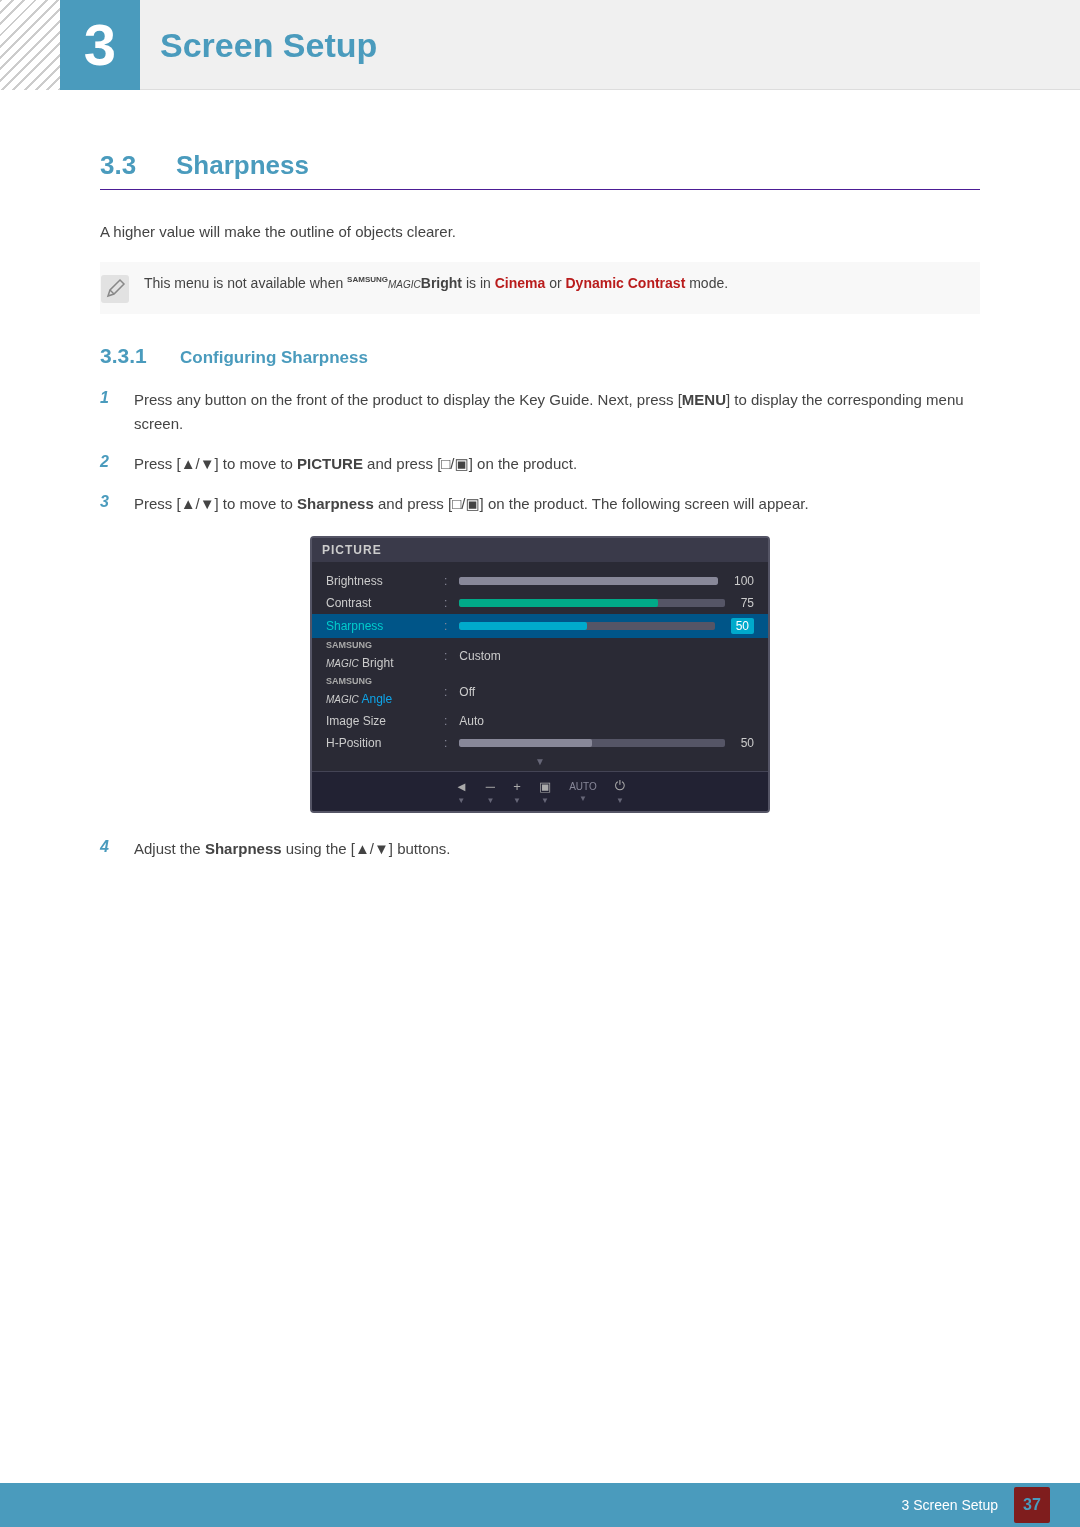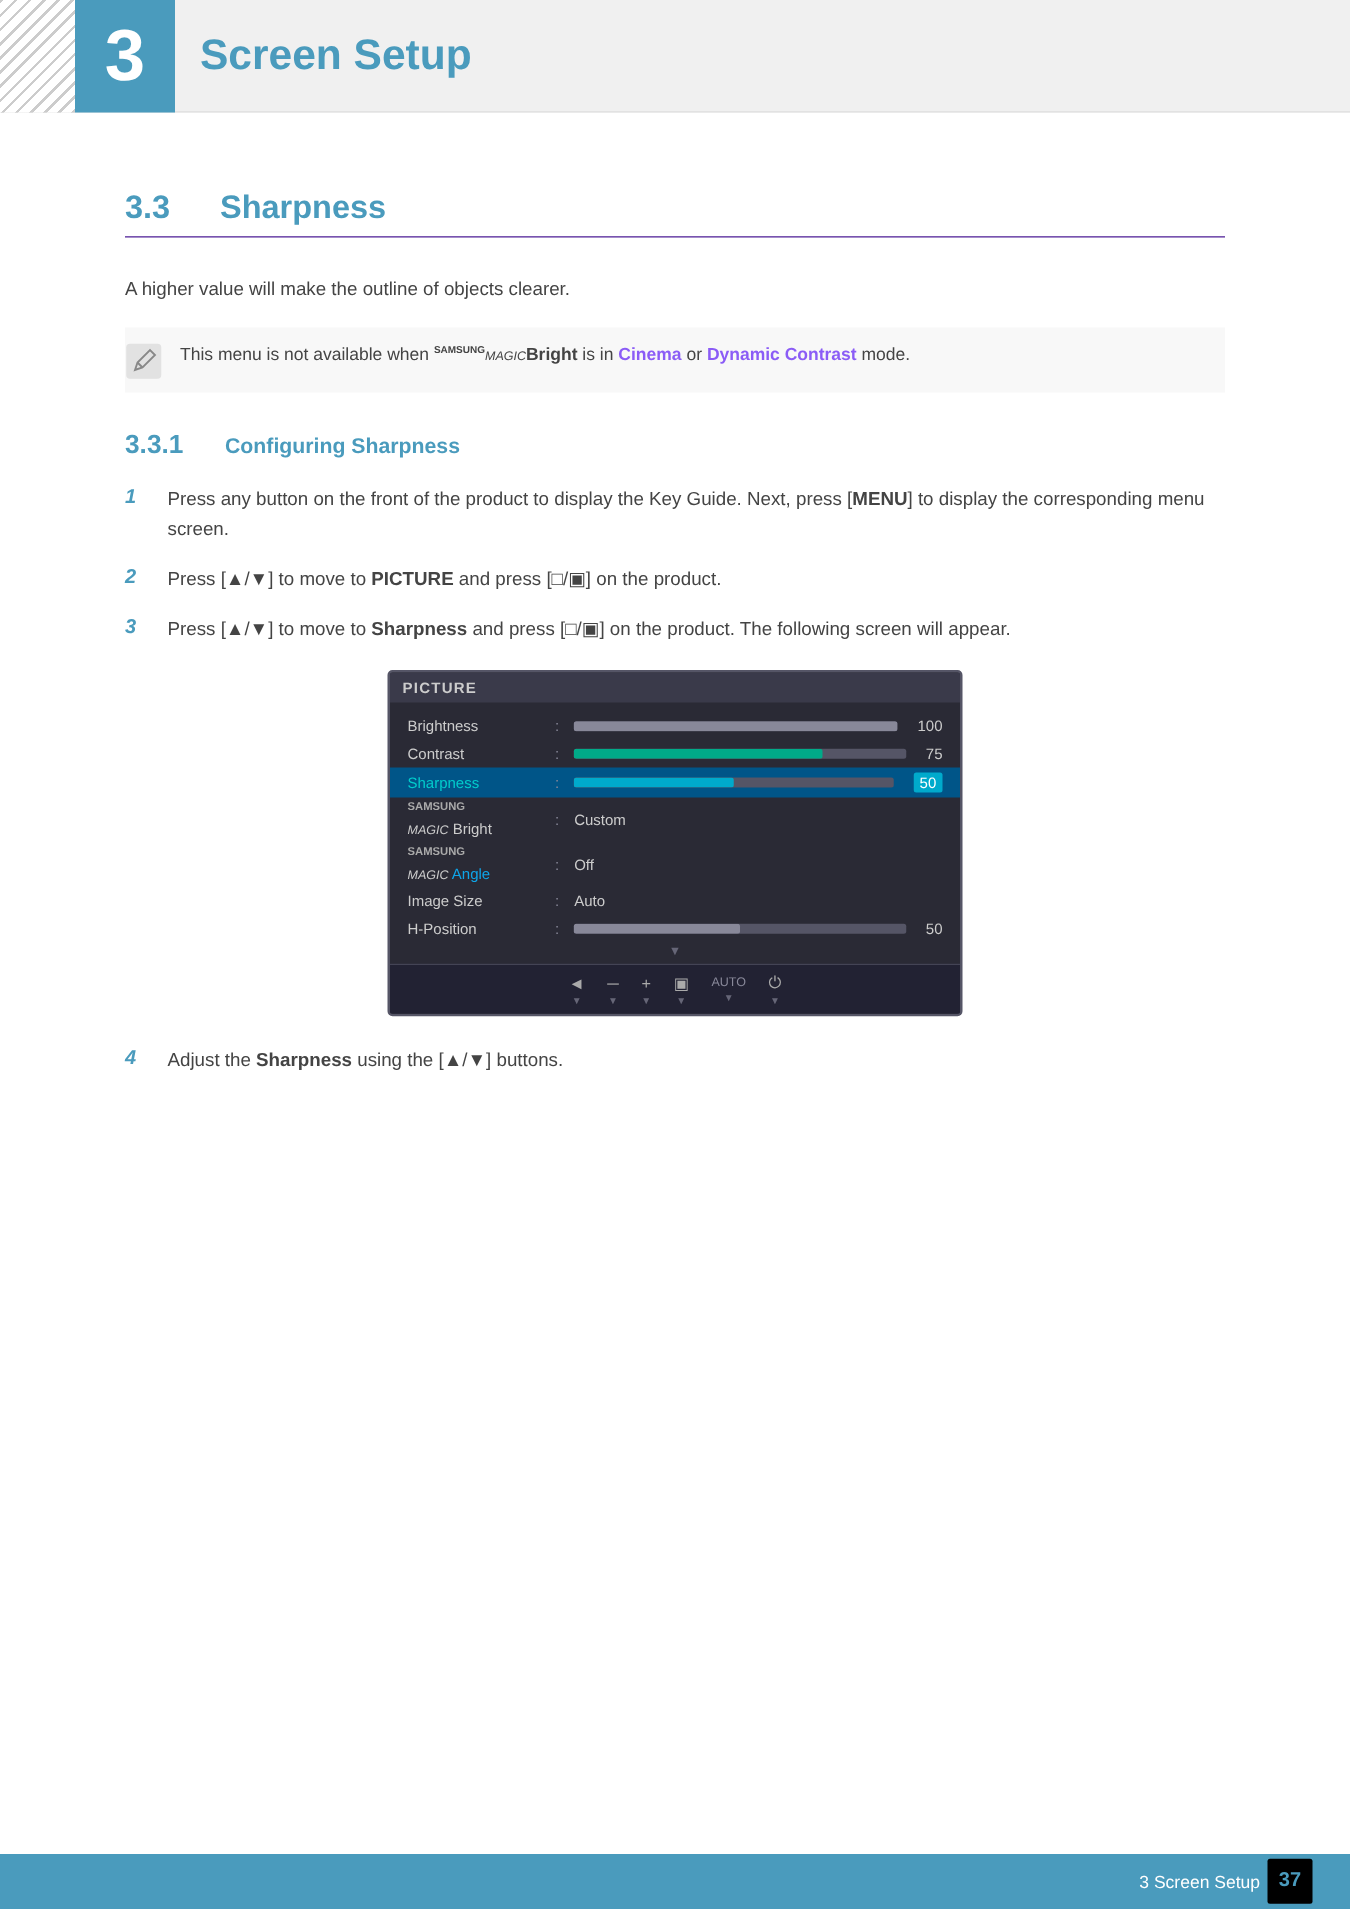--- a/index.html
+++ b/index.html
@@ -162,21 +162,21 @@
     }
     .step-text {
       font-size: 15px;
       color: #444444;
       line-height: 1.6;
     }
     .step-text strong, .step-text b {
       font-weight: bold;
     }
     .highlight-cyan {
-      color: #8b5cf6;
+      color: #b91c1c;
       font-weight: bold;
     }
 
     
     .monitor-screenshot {
       background: #2a2a35;
       border: 2px solid #555566;
       border-radius: 4px;
       width: 460px;
       margin: 20px auto 24px auto;
@@ -271,28 +271,28 @@
       position: fixed;
       bottom: 0;
       left: 0;
       width: 1080px;
       height: 44px;
       background: #4a9bbd;
       display: flex;
       align-items: center;
       justify-content: flex-end;
       padding: 0 30px;
-      gap: 6px;
+      gap: 16px;
     }
     .footer-text {
       color: #ffffff;
       font-size: 14px;
     }
     .footer-number {
-      background: #000000;
+      background: #7f1d1d;
       color: #4a9bbd;
       font-size: 16px;
       font-weight: bold;
       width: 36px;
       height: 36px;
       display: flex;
       align-items: center;
       justify-content: center;
       border-radius: 2px;
     }

